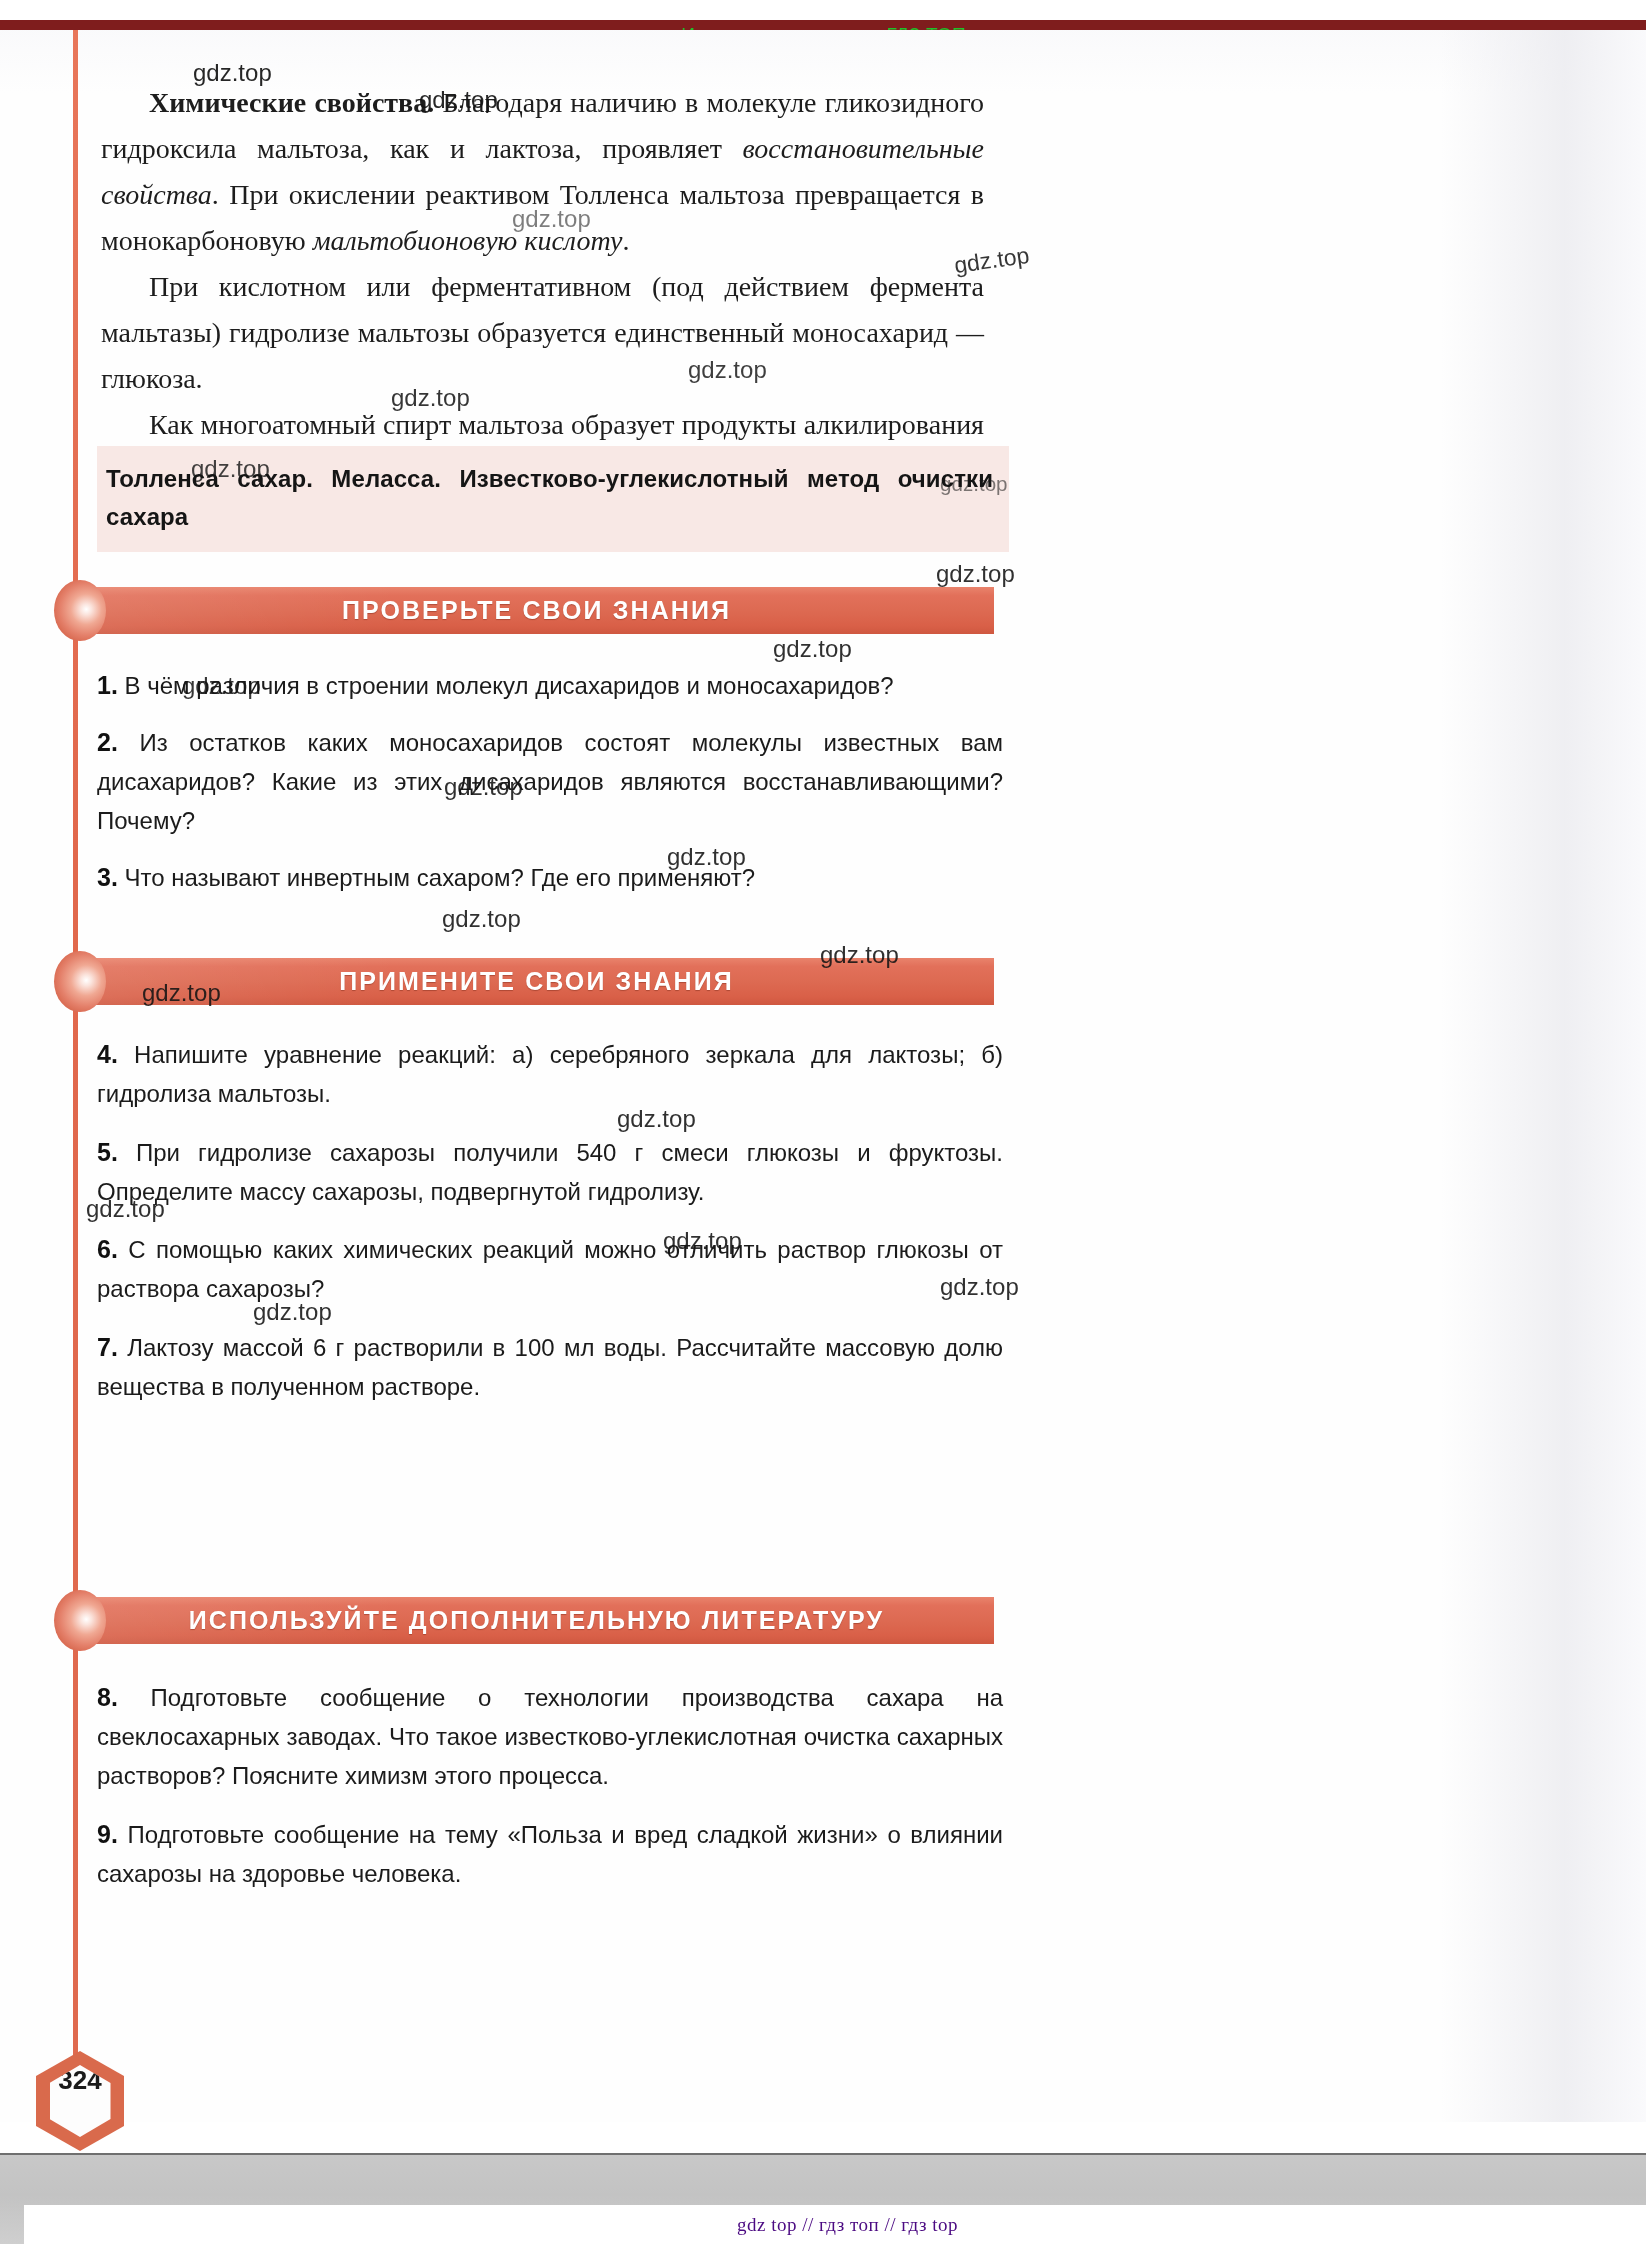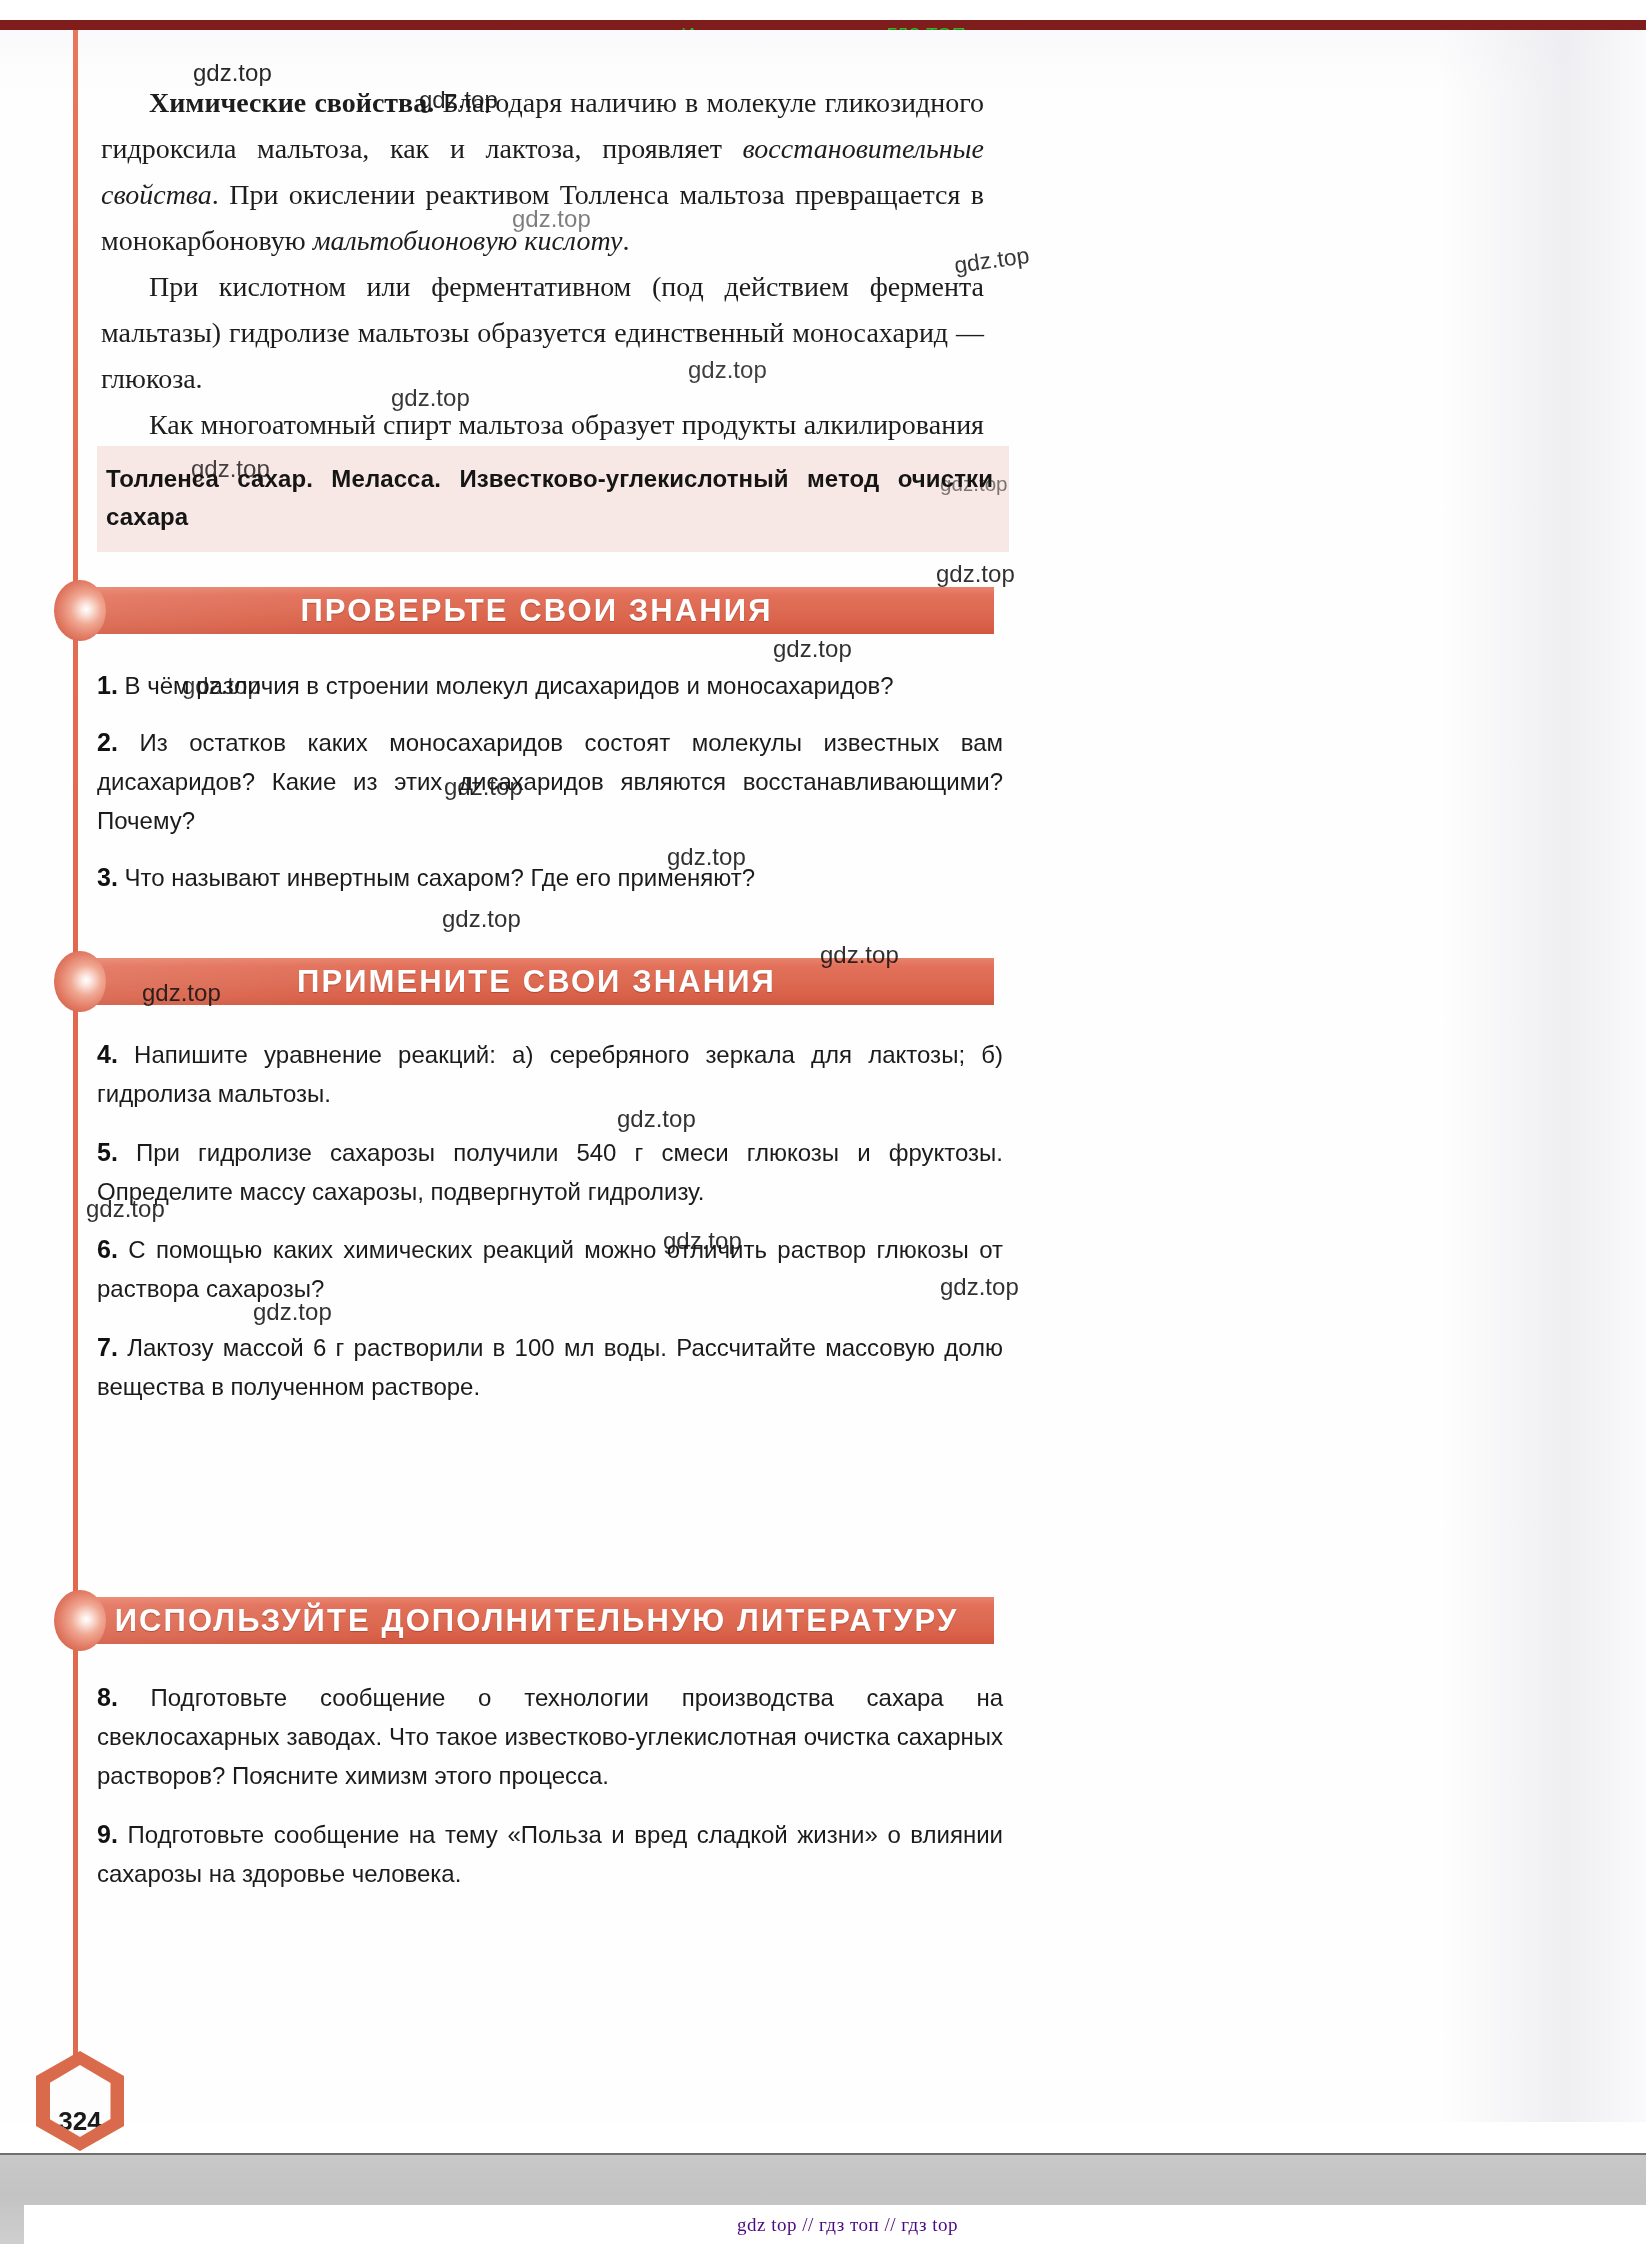--- a/index.html
+++ b/index.html
@@ -138,21 +138,21 @@
   .banner-bar::after {
     content: "";
     position: absolute;
     left: 0; top: 0; width: 100%; height: 100%;
     background: linear-gradient(to right, rgba(255,255,255,0.10), rgba(255,255,255,0) 35%);
     pointer-events: none;
   }
   .banner-title {
     font-family: "Liberation Sans", sans-serif;
     font-weight: bold;
-    font-size: 31px;
+    font-size: 25px;
     letter-spacing: 2.1px;
     color: #ffffff;
     text-shadow: 0 0.9px 0.9px rgba(120,40,25,0.45);
     white-space: nowrap;
     position: relative;
     z-index: 2;
   }
   .banner-knob {
     position: absolute;
     left: 0px;
@@ -193,21 +193,21 @@
     display: flex;
     align-items: center;
     justify-content: center;
     z-index: 6;
   }
   .page-hex-inner {
     width: 61px; height: 72px;
     background: #fdfdfd;
     clip-path: polygon(50% 0%, 100% 25%, 100% 75%, 50% 100%, 0% 75%, 0% 25%);
     display: flex;
-    align-items: flex-end;
+    align-items: flex-start;
     justify-content: center;
   }
   .page-num {
     font-family: "Liberation Sans", sans-serif;
     font-weight: bold;
     font-size: 26px;
     color: #1a1a1a;
   }
 
   

